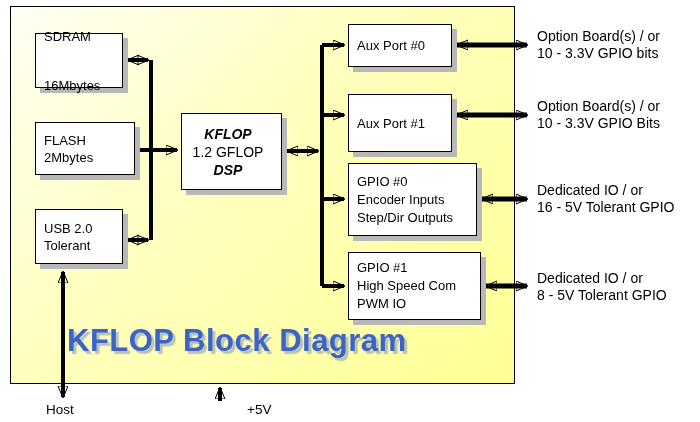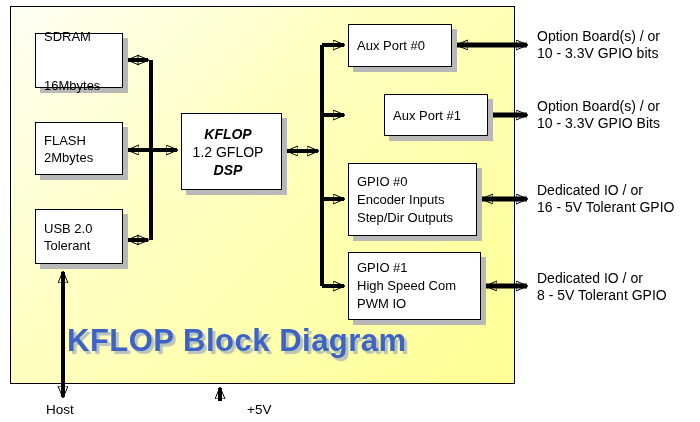--- a/index.html
+++ b/index.html
@@ -20,27 +20,27 @@
   .box {
     position:absolute;
     background:#ffffff;
     border:1px solid #000;
     box-shadow:5px 5px 0 #b8b8b8;
     display:flex; flex-direction:column; justify-content:center;
     font-size:13px; line-height:17px;
     padding-left:8px; padding-right:4px;
   }
   #box-sdram { left:35px;  top:33px;  width:88px;  height:55px;gap:32px; }
-  #box-flash { left:35px;  top:122px; width:88px;  height:53px; }
+  #box-flash { left:35px;  top:122px; width:100px;  height:53px; }
   #box-usb   { left:35px;  top:209px; width:88px;  height:55px; }
   #box-kflop { left:181px; top:113px; width:101px; height:77px;
                align-items:center; text-align:center; padding-left:2px; padding-right:9px;
                line-height:18px; }
   #box-aux0  { left:348px; top:24px;  width:104px; height:43px; }
-  #box-aux1  { left:348px; top:94px;  width:104px; height:42px;margin-left:36px; }
+  #box-aux1  { left:348px; top:94px;  width:104px; height:58px; }
   #box-gpio0 { left:348px; top:163px; width:129px; height:73px; line-height:18px; }
   #box-gpio1 { left:348px; top:252px; width:133px; height:68px; line-height:18px; }
   .kflop-name, .kflop-dsp { font-weight:bold; font-style:italic; font-size:14px; }
   .kflop-gflop { font-size:14px; }
   .ext-label {
     position:absolute; left:537px;
     font-size:14px; line-height:17px; white-space:nowrap;
   }
   #ext-aux0  { top:28px;  }
   #ext-aux1  { top:98px;  }

